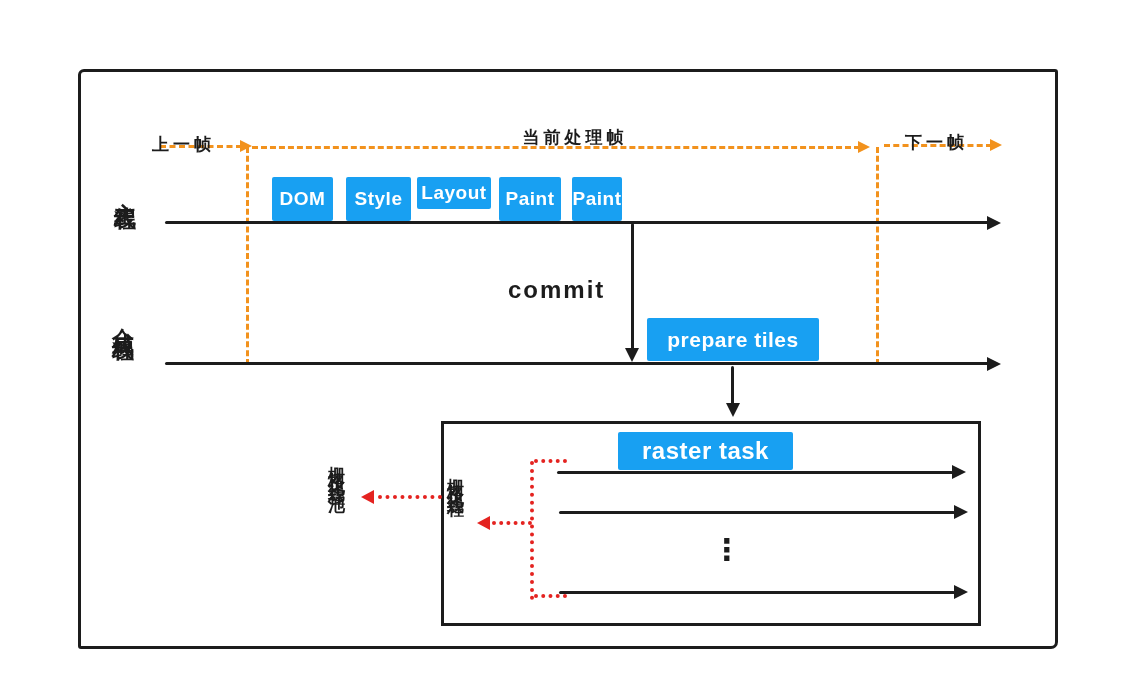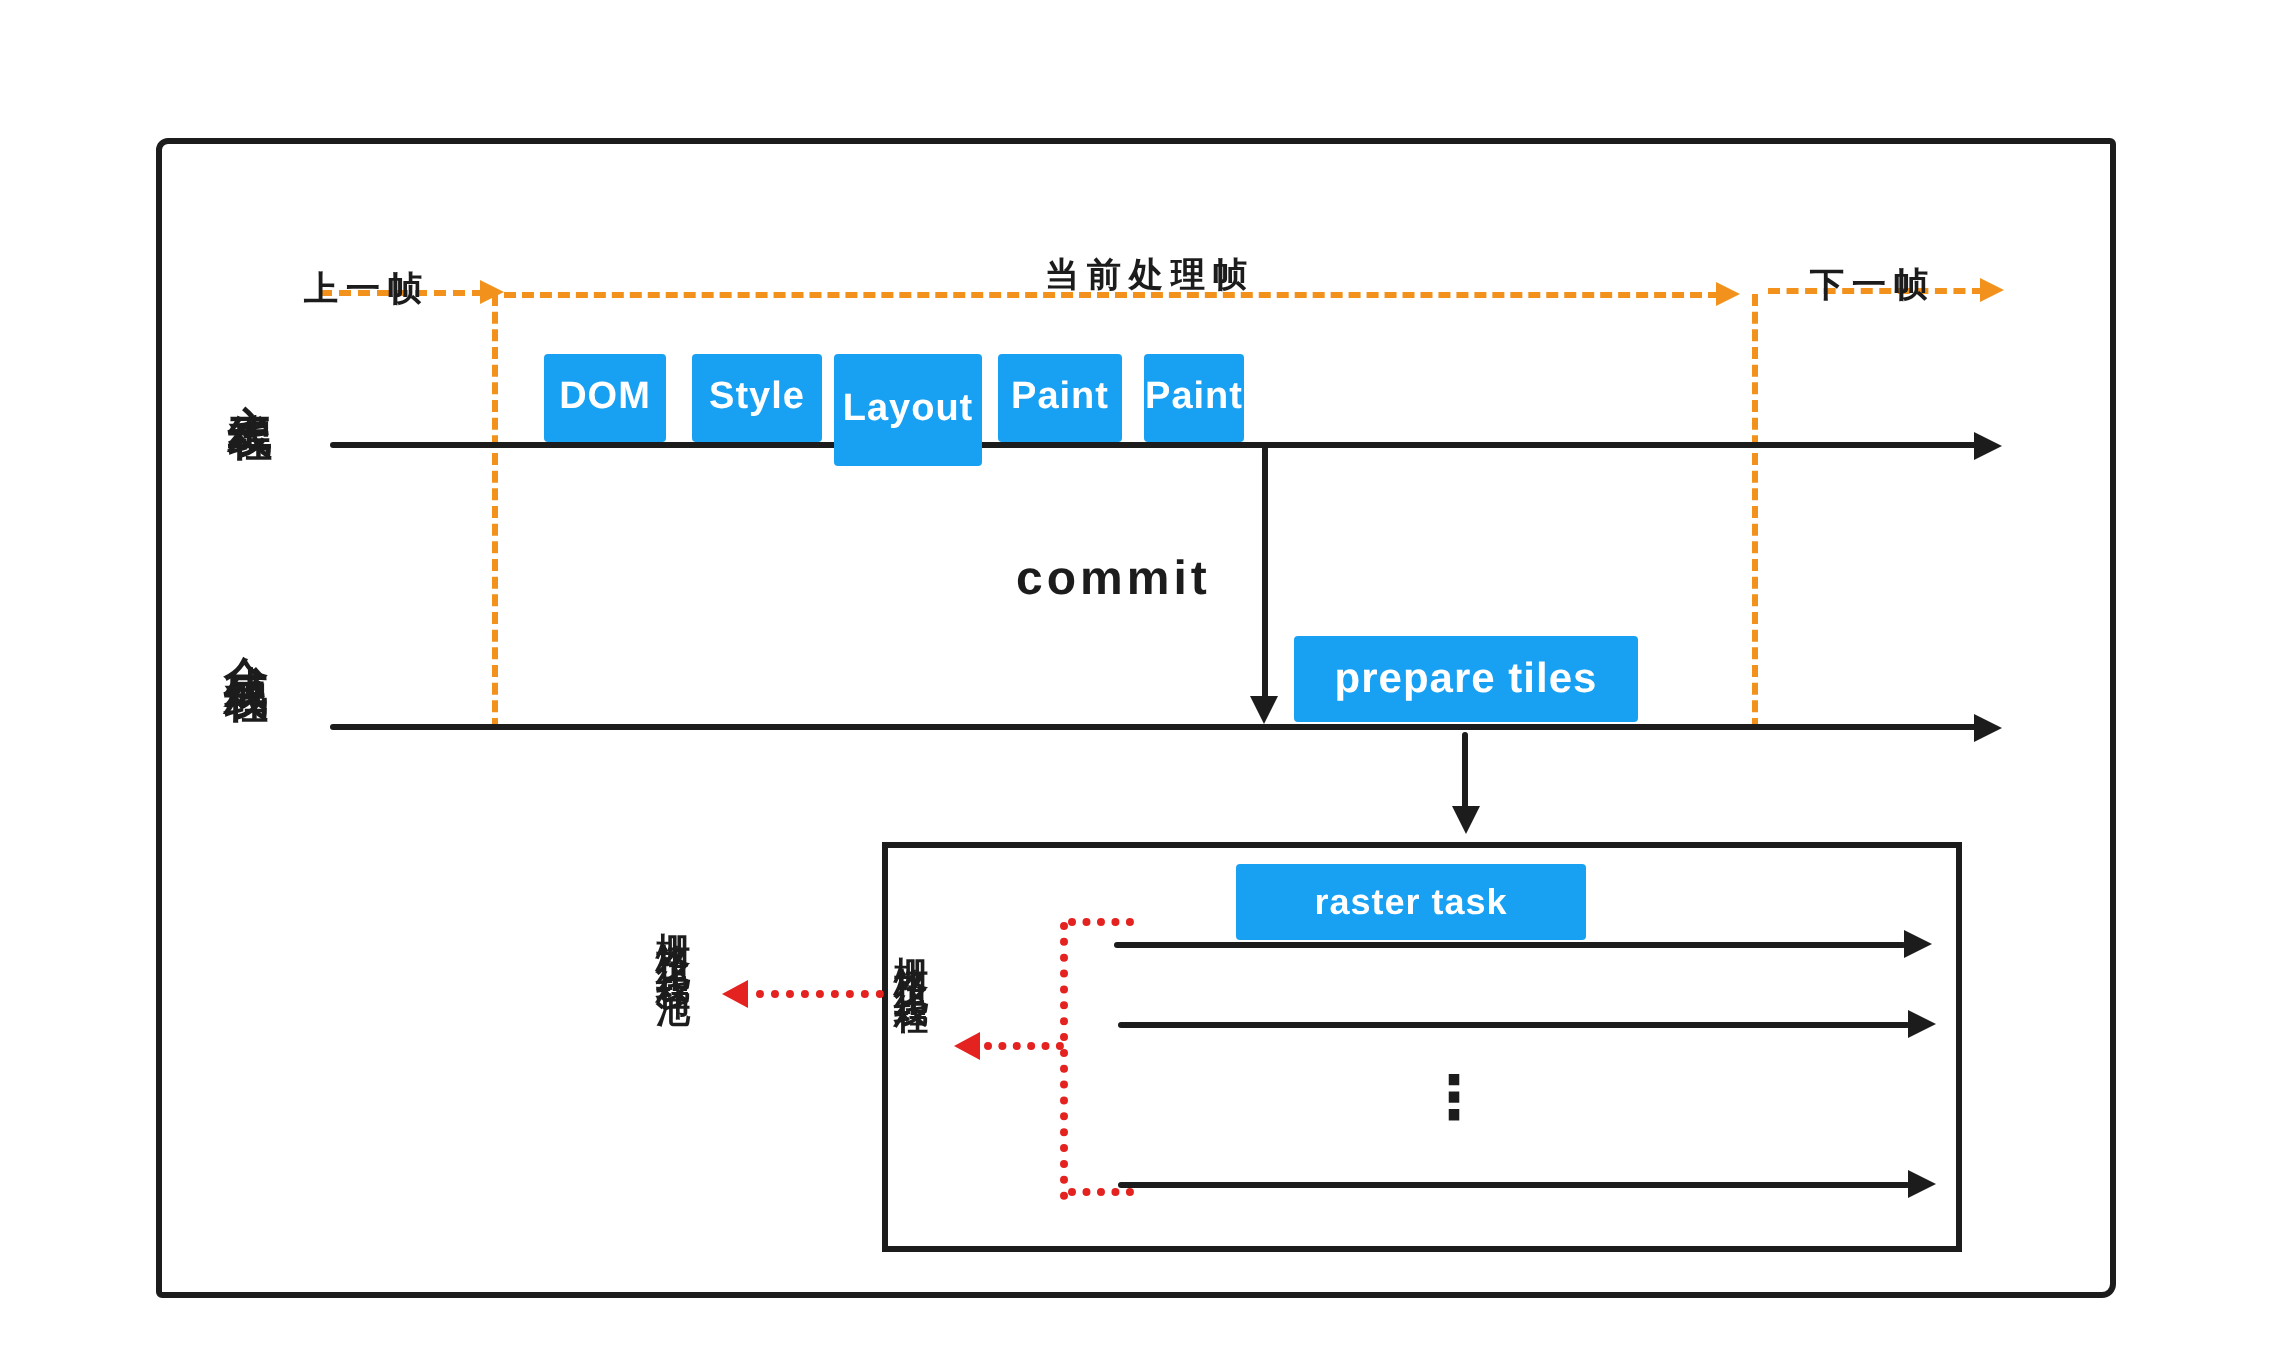--- a/index.html
+++ b/index.html
@@ -66,38 +66,38 @@
   <div class="frame-label" style="left:905px;top:131px;">下一帧</div>
 
   <div class="vtext" style="left:114px;top:184px;font-size:22px;letter-spacing:5px;">主线程</div>
   <div class="vtext" style="left:112px;top:310px;font-size:22px;letter-spacing:5px;">合成线程</div>
 
   <div class="hline" style="left:165px;top:221px;width:824px;"></div>
   <div class="ah ah-right" style="left:987px;top:216px;"></div>
 
   <div class="stage" style="left:272px;top:177px;width:61px;height:44px;">DOM</div>
   <div class="stage" style="left:346px;top:177px;width:65px;height:44px;">Style</div>
-  <div class="stage" style="left:417px;top:177px;width:74px;height:56px;">Layout</div>
+  <div class="stage" style="left:417px;top:177px;width:74px;height:32px;">Layout</div>
   <div class="stage" style="left:499px;top:177px;width:62px;height:44px;">Paint</div>
   <div class="stage" style="left:572px;top:177px;width:50px;height:44px;text-align:center;">Paint</div>
 
   <div class="commit">commit</div>
   <div class="vline" style="left:631px;top:223px;height:128px;"></div>
   <div class="ah ah-down" style="left:625px;top:348px;"></div>
 
   <div class="hline" style="left:165px;top:362px;width:824px;"></div>
   <div class="ah ah-right" style="left:987px;top:357px;"></div>
 
   <div class="stage" style="left:647px;top:318px;width:172px;height:43px;font-size:21px;">prepare tiles</div>
 
   <div class="vline" style="left:731px;top:366px;height:40px;width:2.5px;"></div>
   <div class="ah ah-down" style="left:726px;top:403px;"></div>
 
   <div class="raster-frame"></div>
-  <div class="stage" style="left:618px;top:432px;width:175px;height:38px;font-size:18px;">raster task</div>
+  <div class="stage" style="left:618px;top:432px;width:175px;height:38px;font-size:24px;">raster task</div>
 
   <div class="vtext" style="left:447px;top:464px;font-size:17px;letter-spacing:6px;">栅格化线程</div>
 
   <div class="vtext" style="left:328px;top:452px;font-size:17px;letter-spacing:6px;">栅格化线程池</div>
 
   <div class="rdot-h" style="left:378px;top:495px;width:64px;"></div>
   <div class="ah ah-left-red" style="left:361px;top:490px;"></div>
 
   <div class="rdot-v" style="left:530px;top:461px;height:139px;"></div>
   <div class="rdot-h" style="left:534px;top:459px;width:33px;"></div>

